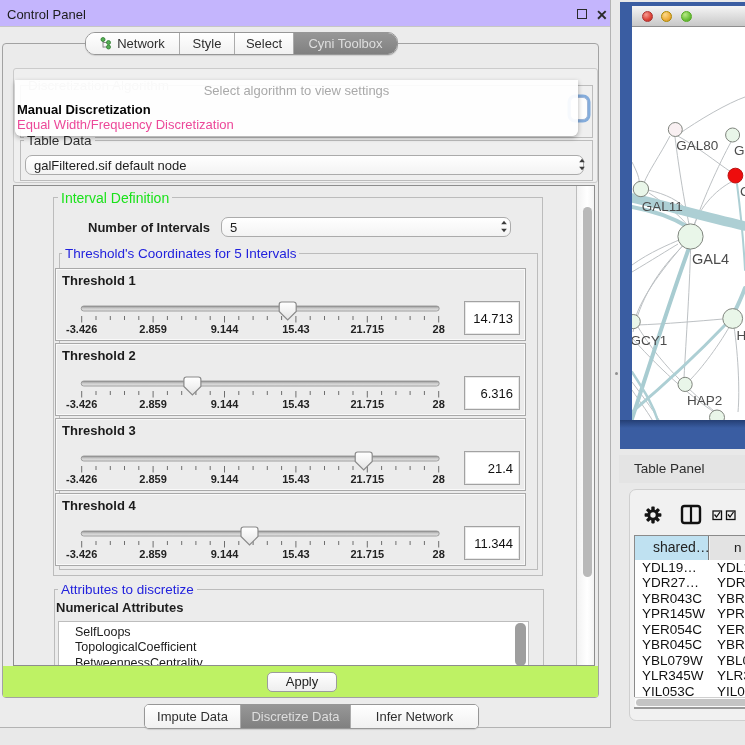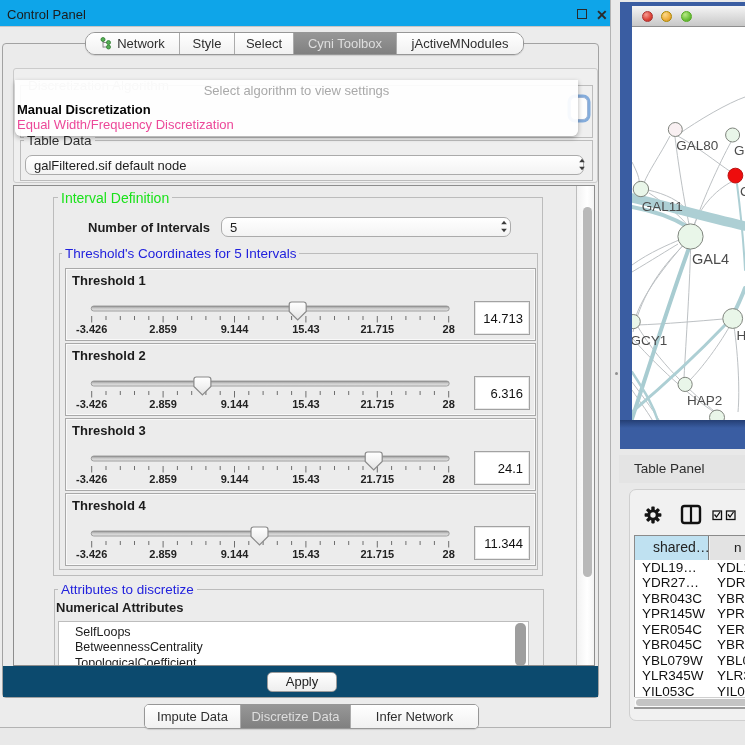--- a/index.html
+++ b/index.html
@@ -1,21 +1,21 @@
 <!DOCTYPE html>
 <html><head>
 <meta charset="utf-8">
 <style>
   * { margin:0; padding:0; box-sizing:border-box; }
   html,body { width:745px; height:745px; background:#e9e9e9; font-family:"Liberation Sans", sans-serif; overflow:hidden; }
   .abs { position:absolute; }
   #stage { position:relative; width:745px; height:745px; }
   
   #cp { position:absolute; left:0; top:0; width:611px; height:728px; background:#ececec; border-right:1px solid #b3b3b3; border-bottom:1px solid #b3b3b3; }
-  #cp-title { position:absolute; left:0; top:0; width:100%; height:27px; background:#0ea5e9; border-bottom:1px solid #c6c6c6; }
+  #cp-title { position:absolute; left:0; top:0; width:100%; height:27px; background:#c4b5fd; border-bottom:1px solid #c6c6c6; }
   #cp-title .t { position:absolute; left:7px; top:7px; font-size:13px; color:#1c1c1c; }
   .winbtn { position:absolute; top:9px; color:#2a2a2a; }
   
   .seg-bar { position:absolute; display:flex; border:1px solid #979797; border-radius:5px; overflow:hidden; background:linear-gradient(#ffffff,#f0f0f0); box-shadow:0 1px 1px rgba(0,0,0,0.12); }
   .seg { display:flex; align-items:center; justify-content:center; font-size:13px; color:#2e2e2e; border-right:1px solid #ababab; background:linear-gradient(#ffffff,#f1f1f1); white-space:nowrap; }
   .seg:last-child { border-right:none; }
   .seg.dark { background:linear-gradient(#979797,#808080); color:#dedede;text-align:right; }
   
   #tabpanel { position:absolute; left:2px; top:43px; width:597px; height:655px; border:1px solid #a2a2a2; border-radius:4px; background:#ebebeb; }
   
@@ -32,30 +32,30 @@
   
   #popup { position:absolute; left:15px; top:80px; width:563px; height:56px; background:rgba(255,255,255,0.93); border-radius:0 0 6px 6px; box-shadow:0 2px 5px rgba(0,0,0,0.3); z-index:30; }
   #popup .r1 { position:absolute; left:0; top:3px; width:100%; text-align:center; font-size:13px; color:#a9a9a9; }
   #popup .r2 { position:absolute; left:2px; top:22px; font-size:13px; font-weight:bold; color:#050505; }
   #popup .r3 { position:absolute; left:2px; top:36.5px; font-size:13px; color:#ec4899; }
   
   #scrollpane { position:absolute; left:13px; top:185px; width:582px; height:481px; border:1px solid #8d8d8d; background:#ececec; overflow:hidden; }
   #vsb { position:absolute; right:0; top:0; width:18px; height:100%; background:linear-gradient(90deg,#f2f2f2,#ffffff 60%,#f4f4f4); border-left:1px solid #bdbdbd; }
   #vsb .thumb { position:absolute; left:6px; top:21px; width:9px; height:370px; background:#b9b9b9; border-radius:4.5px; }
   
-  .tpanel { position:absolute; left:51px; width:471px; height:73px; border:1px solid #a9a9a9; box-shadow:inset 0 0 0 1px #f9f9f9; background:#ececec;padding-left:11px; }
+  .tpanel { position:absolute; left:41px; width:471px; height:73px; border:1px solid #a9a9a9; box-shadow:inset 0 0 0 1px #f9f9f9; background:#ececec;padding-left:11px; }
   .ttitle { position:absolute; left:6px; top:4px; font-size:13px; font-weight:bold; color:#1b1b1b; }
   .tsvg { position:absolute; left:0; top:24px; }
   .vbox { position:absolute; left:408px; top:32px; width:56px; height:34px; background:#ffffff; border:1px solid #a2a2a2; box-shadow:inset 0 0 0 1px #e8e8e8; }
   .vbox span { position:absolute; right:6px; top:9px; font-size:13px; color:#111; }
   
   #attlist { position:absolute; background:#ffffff; border:1px solid #bdbdbd; font-size:12.5px; color:#1b1b1b; }
   #attlist div { padding-left:16px; height:15.5px; line-height:15.5px; } #attlist div:first-child { margin-top:2.5px; }
   
-  #applyrow { position:absolute; left:3px; top:666px; width:595px; height:31px; background:#0c4a6e; }
+  #applyrow { position:absolute; left:3px; top:666px; width:595px; height:31px; background:#bef264; }
   #applybtn { position:absolute; left:264px; top:6px; width:70px; height:20px; background:linear-gradient(#ffffff,#eeeeee); border:1px solid #9c9c9c; border-radius:5px; font-size:13px; color:#222; text-align:center; line-height:18px; }
   
   #netwin { position:absolute; left:620px; top:2px; width:125px; height:447px; background:#3a5da2; }
   #nettitle { position:absolute; left:12px; top:4px; width:113px; height:21px; background:linear-gradient(#f5f5f5,#c8c8c8); border-bottom:1px solid #8f8f8f; }
   .light { position:absolute; top:5px; width:11px; height:11px; border-radius:50%; }
   #netcanvas { position:absolute; left:12px; top:25px; width:113px; height:393px; background:#ffffff;text-align:right; }
   #tp-bar { position:absolute; left:619px; top:455px; width:126px; height:28px; background:#e4e4e4; }
   #tp-bar span { position:absolute; left:15px; top:6px; font-size:13.5px; color:#2d2d2d; }
   #tp-panel { position:absolute; left:629px; top:489px; width:130px; height:232px; background:#f1f1f1; border:1px solid #cfcfcf; border-radius:7px; }
 </style>
@@ -250,21 +250,21 @@
               <text x="25.7" y="40" text-anchor="middle">-3.426</text>
               <text x="97.1" y="40" text-anchor="middle">2.859</text>
               <text x="168.5" y="40" text-anchor="middle">9.144</text>
               <text x="239.9" y="40" text-anchor="middle">15.43</text>
               <text x="311.3" y="40" text-anchor="middle">21.715</text>
               <text x="382.7" y="40" text-anchor="middle">28</text>
             </g>
             <path d="M299.2,11.5 a2.5,2.5 0 0 1 2.5,-2.5 h12 a2.5,2.5 0 0 1 2.5,2.5 v7 l-8.5,8.5 l-8.5,-8.5 z" fill="url(#thm)" stroke="#8a8a8a" stroke-width="1.2"></path>
           </svg>
         <div class="vbox">
-            <span>24.1</span>
+            <span>21.4</span>
           </div>
       </div>
       <div id="tp4" class="tpanel" style="top:307px;">
         <div class="ttitle">Threshold 4</div>
         <svg class="tsvg" width="471" height="49">
             <rect x="25.2" y="13" width="358" height="5" rx="2.5" fill="url(#trk)" stroke="#8e8e8e" stroke-width="0.8"></rect>
             <g stroke="#6e6e6e" stroke-width="1">
               <line x1="25.7" y1="23" x2="25.7" y2="29.5"></line>
               <line x1="40.0" y1="23" x2="40.0" y2="27"></line>
               <line x1="54.3" y1="23" x2="54.3" y2="27"></line>
@@ -305,22 +305,22 @@
         <div class="vbox">
             <span>11.344</span>
           </div>
       </div>
 
       <div class="gbox" style="left:40px; top:403px; width:490px; height:90px;"></div>
       <div class="gtitle" style="left:44px; top:396px; color:#2222dd; background:#ececec;">Attributes to discretize</div>
       <div class="abs" style="left:42px; top:414px; font-size:13px; font-weight:bold; color:#1e1e1e;">Numerical Attributes</div>
       <div id="attlist" style="left:44px; top:435px; width:471px; height:60px;">
         <div>SelfLoops</div>
+        <div>TopologicalCoefficient</div>
         <div>BetweennessCentrality</div>
-        <div>TopologicalCoefficient</div>
         <div class="abs" style="left:456px; top:1px; width:11px; height:43px; background:#9e9e9e; border-radius:5px; padding:0;"></div>
       </div>
       <div id="vsb">
           <div class="thumb"></div>
         </div>
     </div>
 
     <div id="applyrow">
         <div id="applybtn">Apply</div>
       </div>
@@ -328,21 +328,20 @@
     <div class="seg-bar" style="left:85px; top:32px; height:23px;border-radius:10px;">
       <div class="seg" style="width:94px;"><svg width="12" height="13" viewBox="0 0 12 13" style="margin-right:5px;">
             <path d="M3,2.5 L3,10.5 M3,5.5 L8,5.5 M3,10 L8,10" stroke="#8a8a8a" stroke-width="1" fill="none"></path>
             <circle cx="3" cy="2.5" r="2" fill="#55b055" stroke="#2f7a2f" stroke-width="0.8"></circle>
             <circle cx="8.5" cy="5.5" r="2" fill="#55b055" stroke="#2f7a2f" stroke-width="0.8"></circle>
             <circle cx="8.5" cy="10" r="2" fill="#55b055" stroke="#2f7a2f" stroke-width="0.8"></circle>
           </svg>Network</div>
       <div class="seg" style="width:55px;">Style</div>
       <div class="seg" style="width:59px;">Select</div>
       <div class="seg dark" style="width:103px;">Cyni Toolbox</div>
-      <div class="seg" style="width:126px;">jActiveMNodules</div>
     </div>
 
     <div class="seg-bar" style="left:144px; top:704px; height:25px;">
       <div class="seg" style="width:96px;">Impute Data</div>
       <div class="seg dark" style="width:110px;">Discretize Data</div>
       <div class="seg" style="width:127px;">Infer Network</div>
     </div>
   </div>
 
   <div id="netwin">

